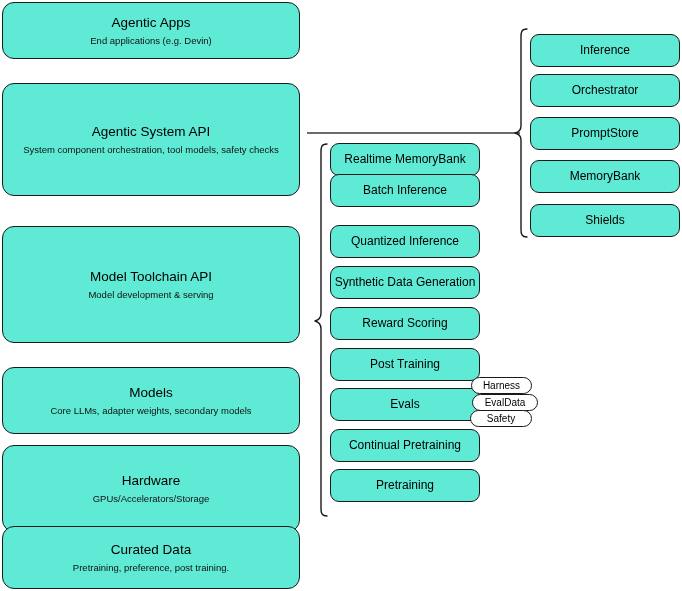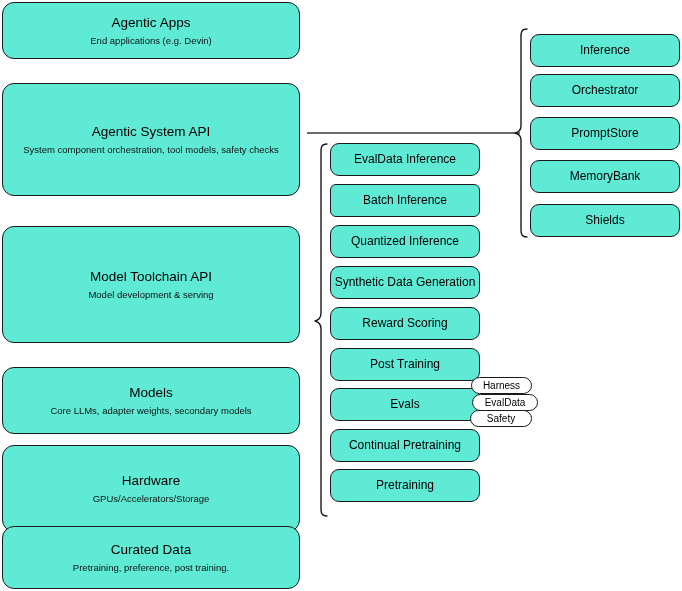--- a/index.html
+++ b/index.html
@@ -175,23 +175,23 @@
     <div class="layer-title">Hardware</div>
     <div class="layer-sub">GPUs/Accelerators/Storage</div>
   </div>
 
   <div class="box layer-box" style="top:526px;height:63px;">
     <div class="layer-title">Curated Data</div>
     <div class="layer-sub">Pretraining, preference, post training.</div>
   </div>
 
   <div class="box mid-box" style="top:143px;">
-    <div class="mid-label">EvalData Inference</div>
-  </div>
-  <div class="box mid-box" style="top:184px;border-radius:6px;">
+    <div class="mid-label">Realtime MemoryBank</div>
+  </div>
+  <div class="box mid-box" style="top:174px;">
     <div class="mid-label">Batch Inference</div>
   </div>
   <div class="box mid-box" style="top:225px;">
     <div class="mid-label">Quantized Inference</div>
   </div>
   <div class="box mid-box" style="top:266px;">
     <div class="mid-label">Synthetic Data Generation</div>
   </div>
   <div class="box mid-box" style="top:307px;">
     <div class="mid-label">Reward Scoring</div>

